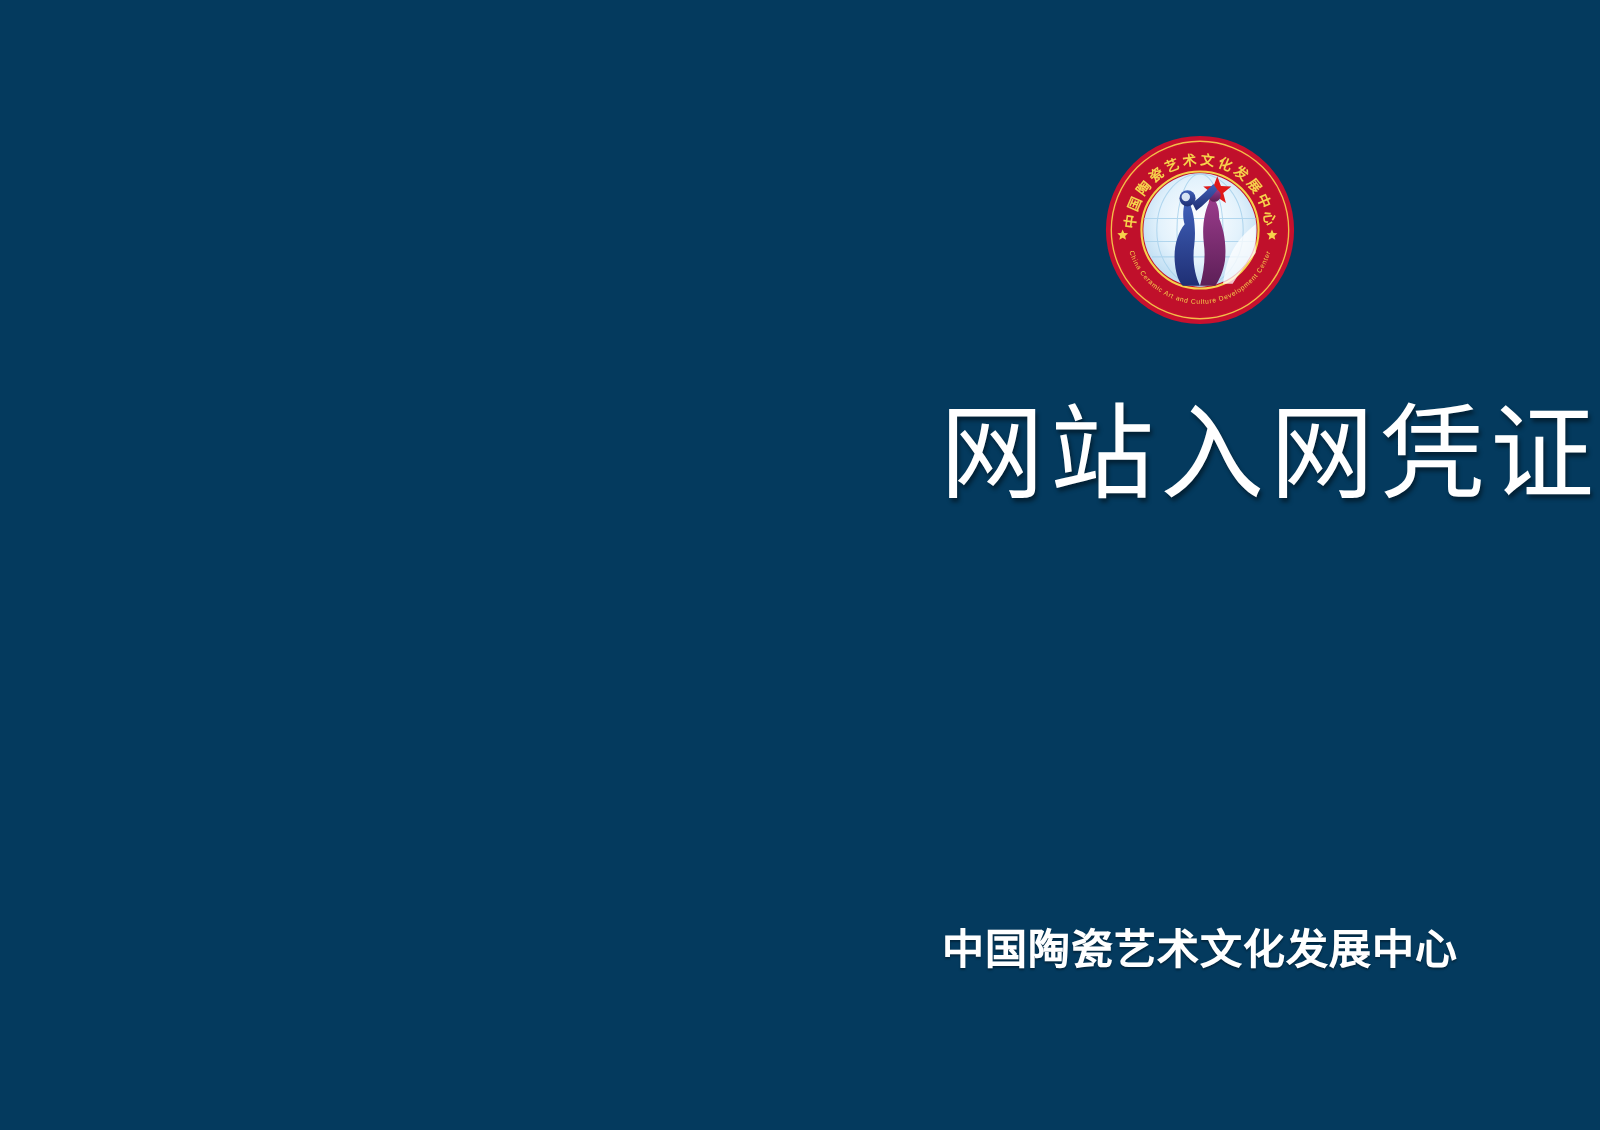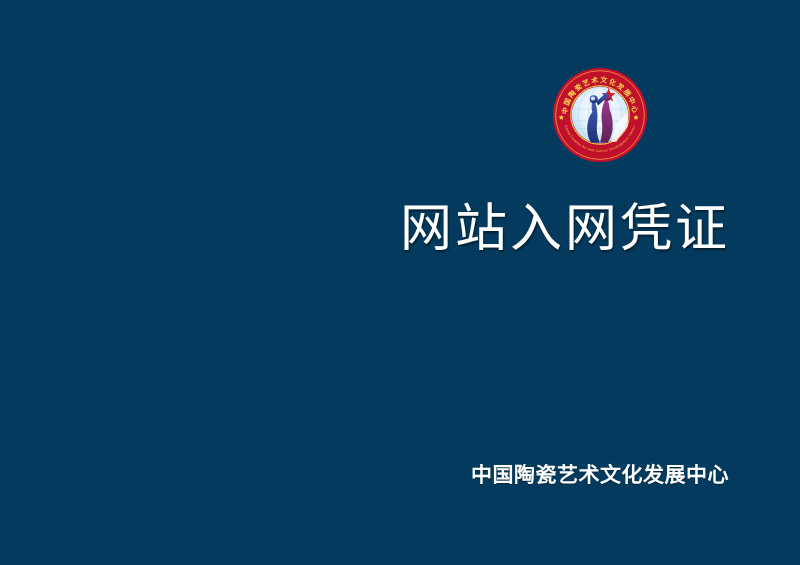--- a/index.html
+++ b/index.html
@@ -43,21 +43,21 @@
     height: 96px;
   }
   .emblem-svg { display: block; width: 96px; height: 96px; }
 
   
   .title {
     position: absolute;
     left: 0;
     right: 0;
     top: 200px;
-    text-align: left;
+    text-align: right;
     font-family: "Liberation Serif", "DejaVu Serif", serif;
     font-size: 52px;
     line-height: 1.12;
     letter-spacing: 3px;
     color: #ffffff;
     text-shadow: 1px 2px 2px rgba(0,0,0,0.45);
     white-space: nowrap;
   }
 
   

